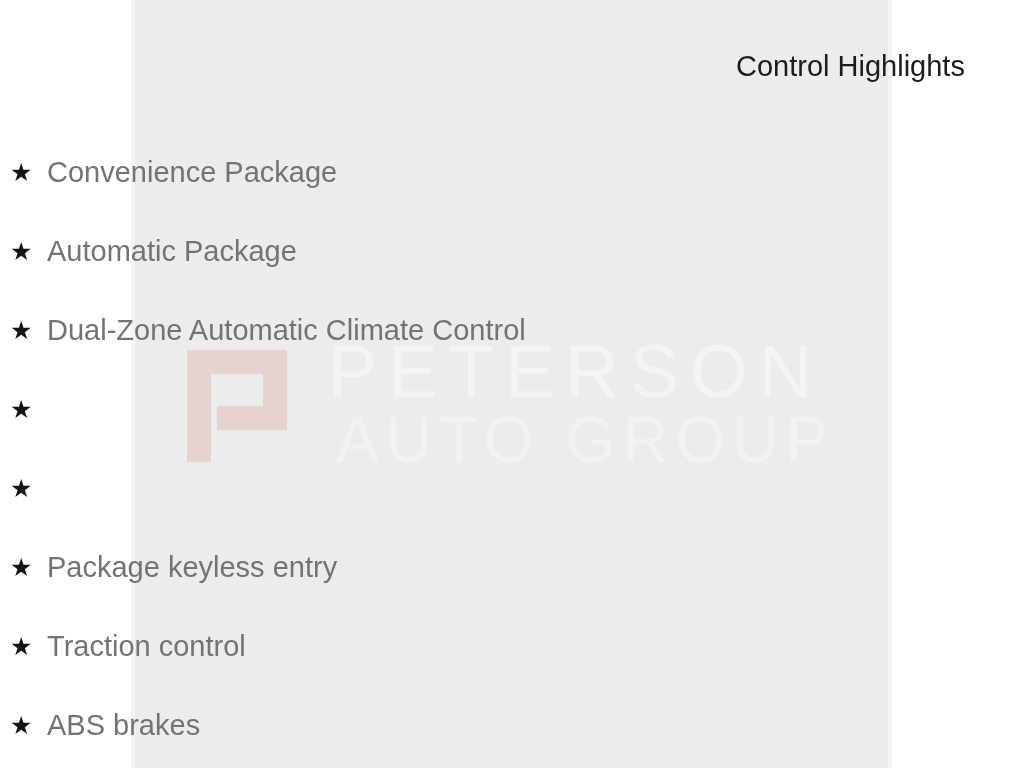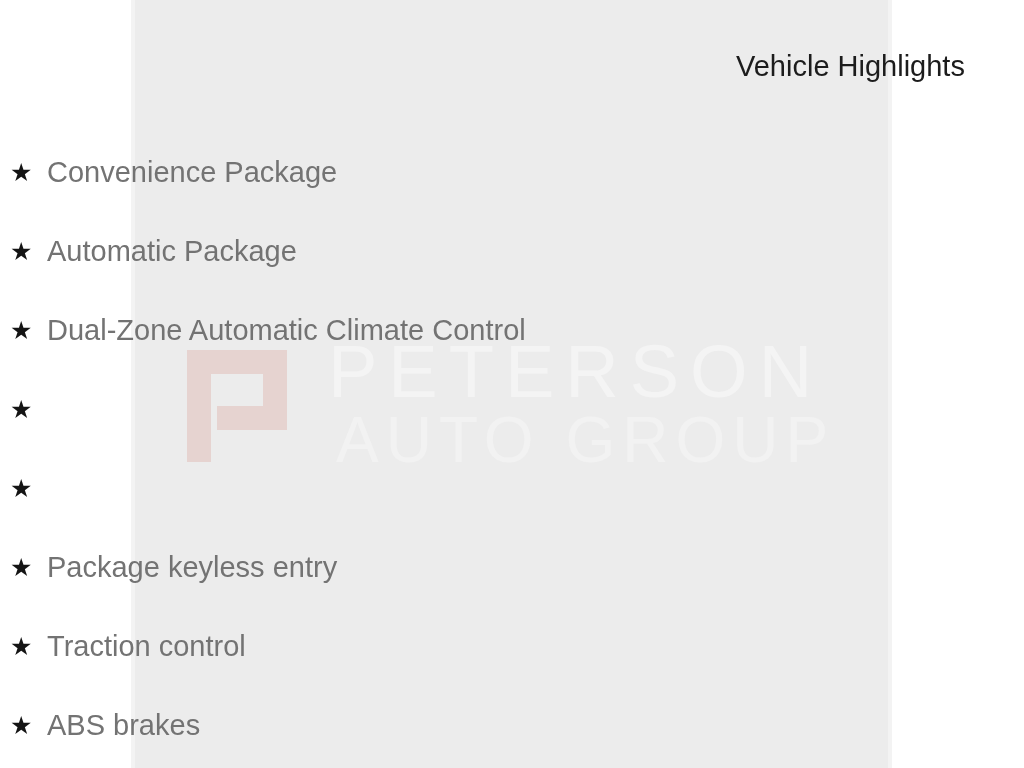--- a/index.html
+++ b/index.html
@@ -115,21 +115,21 @@
   <div class="panel"></div>
 
   <div class="watermark">
     <svg class="wm-logo" viewBox="0 0 118 118" xmlns="http://www.w3.org/2000/svg" aria-hidden="true">
       <polyline points="16,114 16,14 92,14 92,70 34,70" fill="none" stroke="rgba(203,72,54,0.15)" stroke-width="24"></polyline>
     </svg>
     <div class="wm-name">PETERSON</div>
     <div class="wm-sub">AUTO GROUP</div>
   </div>
 
-  <h1 class="title">Vehicle Highlights</h1>
+  <h1 class="title">Control Highlights</h1>
 
   <ul class="features">
     <li class="feature">
       <span class="star">★</span>
       <span class="label">Convenience Package</span>
     </li>
     <li class="feature">
       <span class="star">★</span>
       <span class="label">Automatic Package</span>
     </li>

